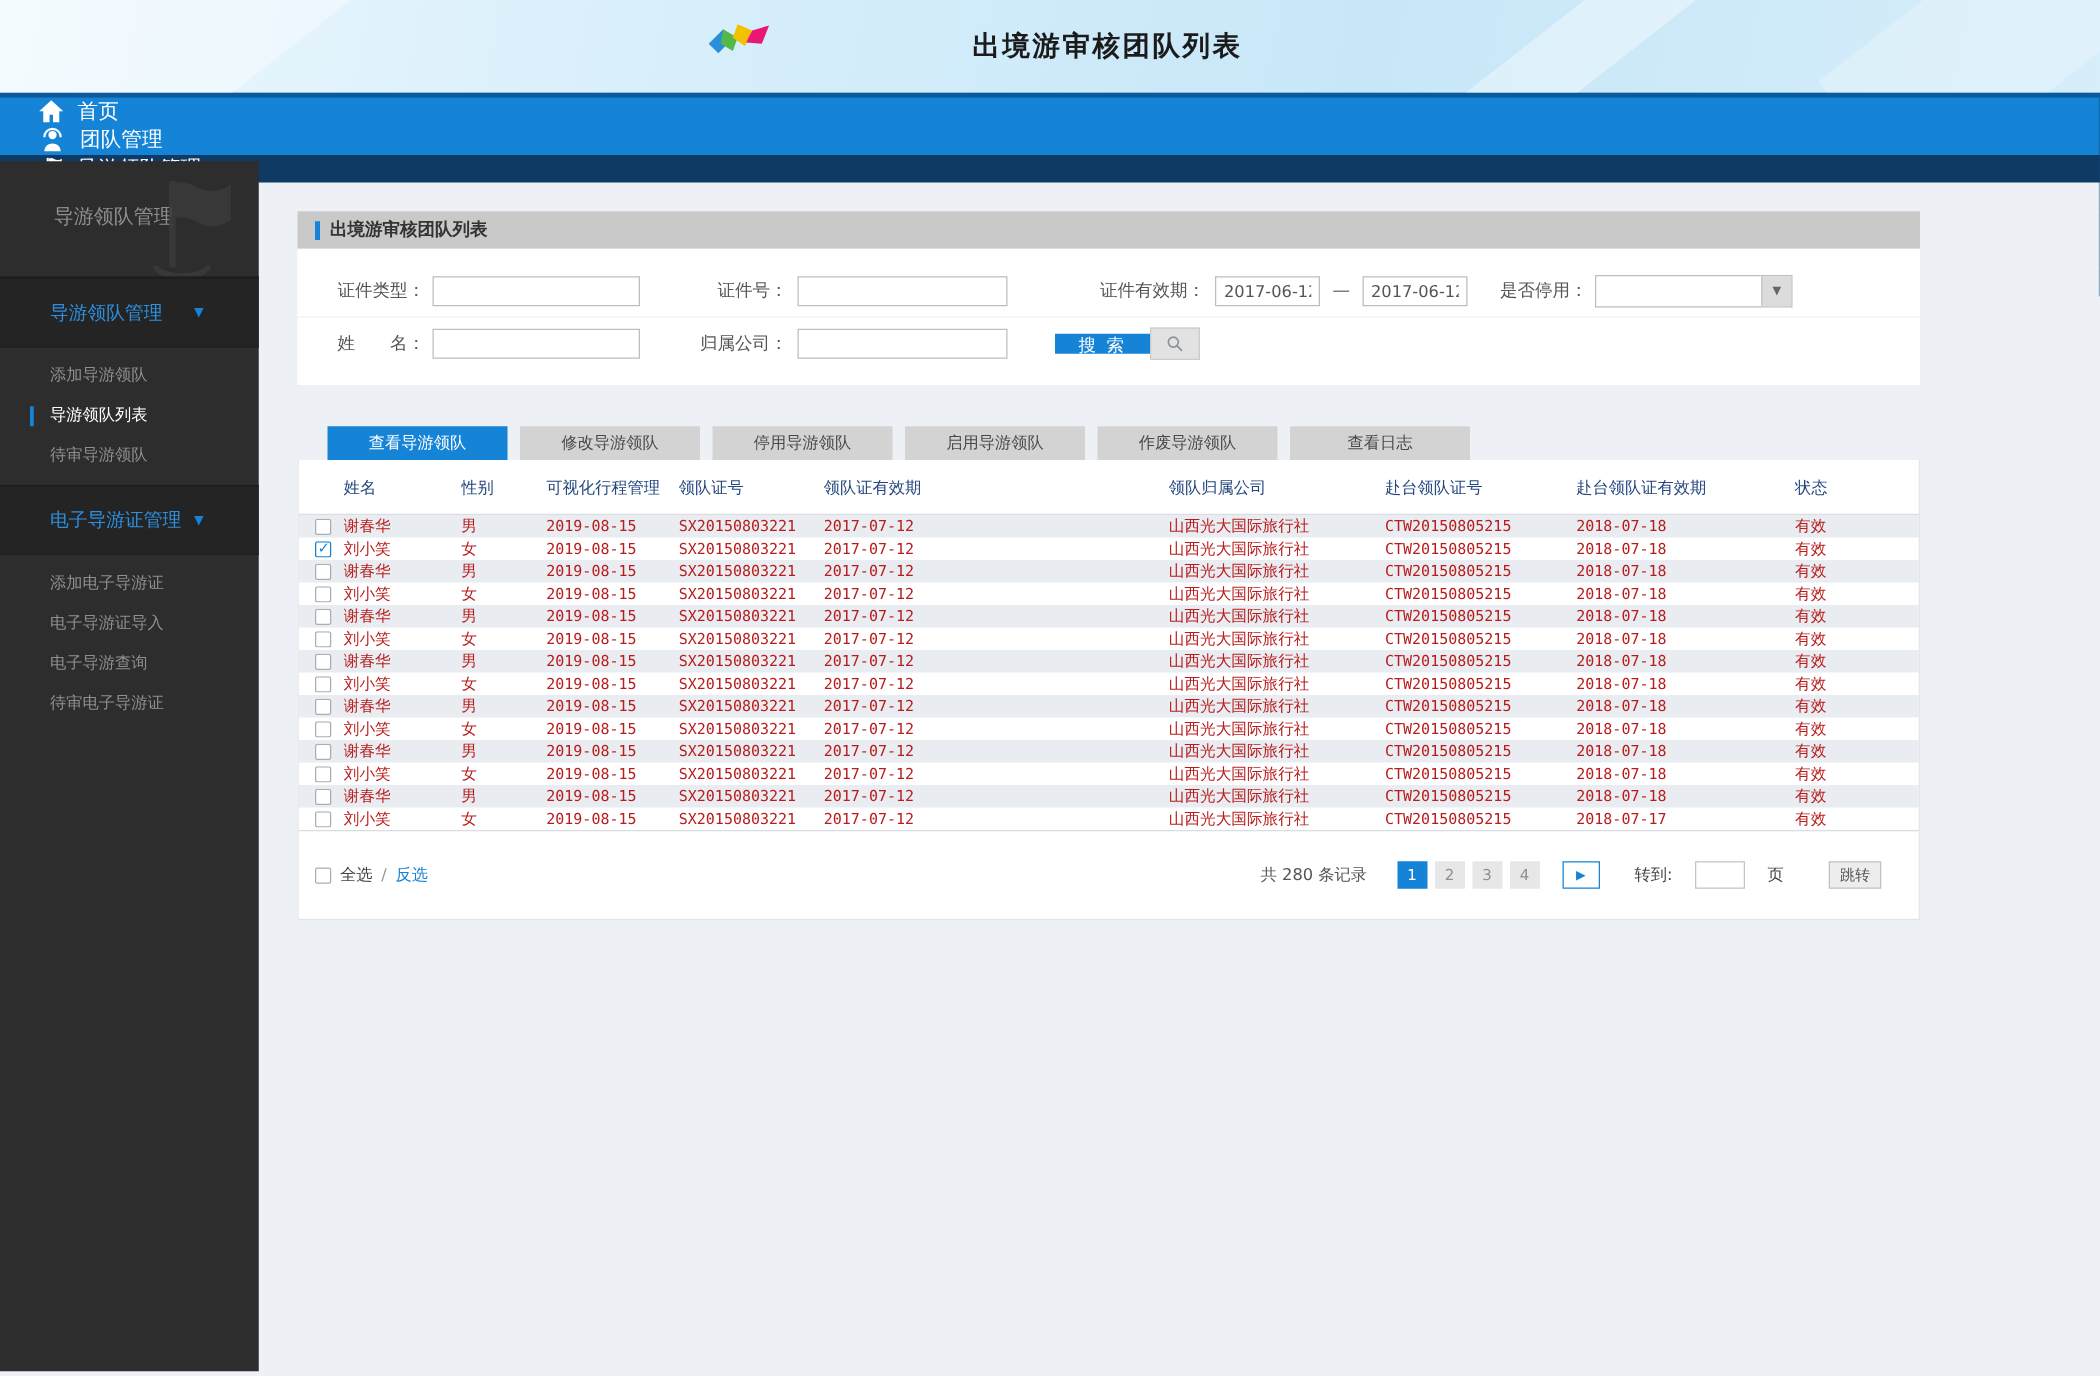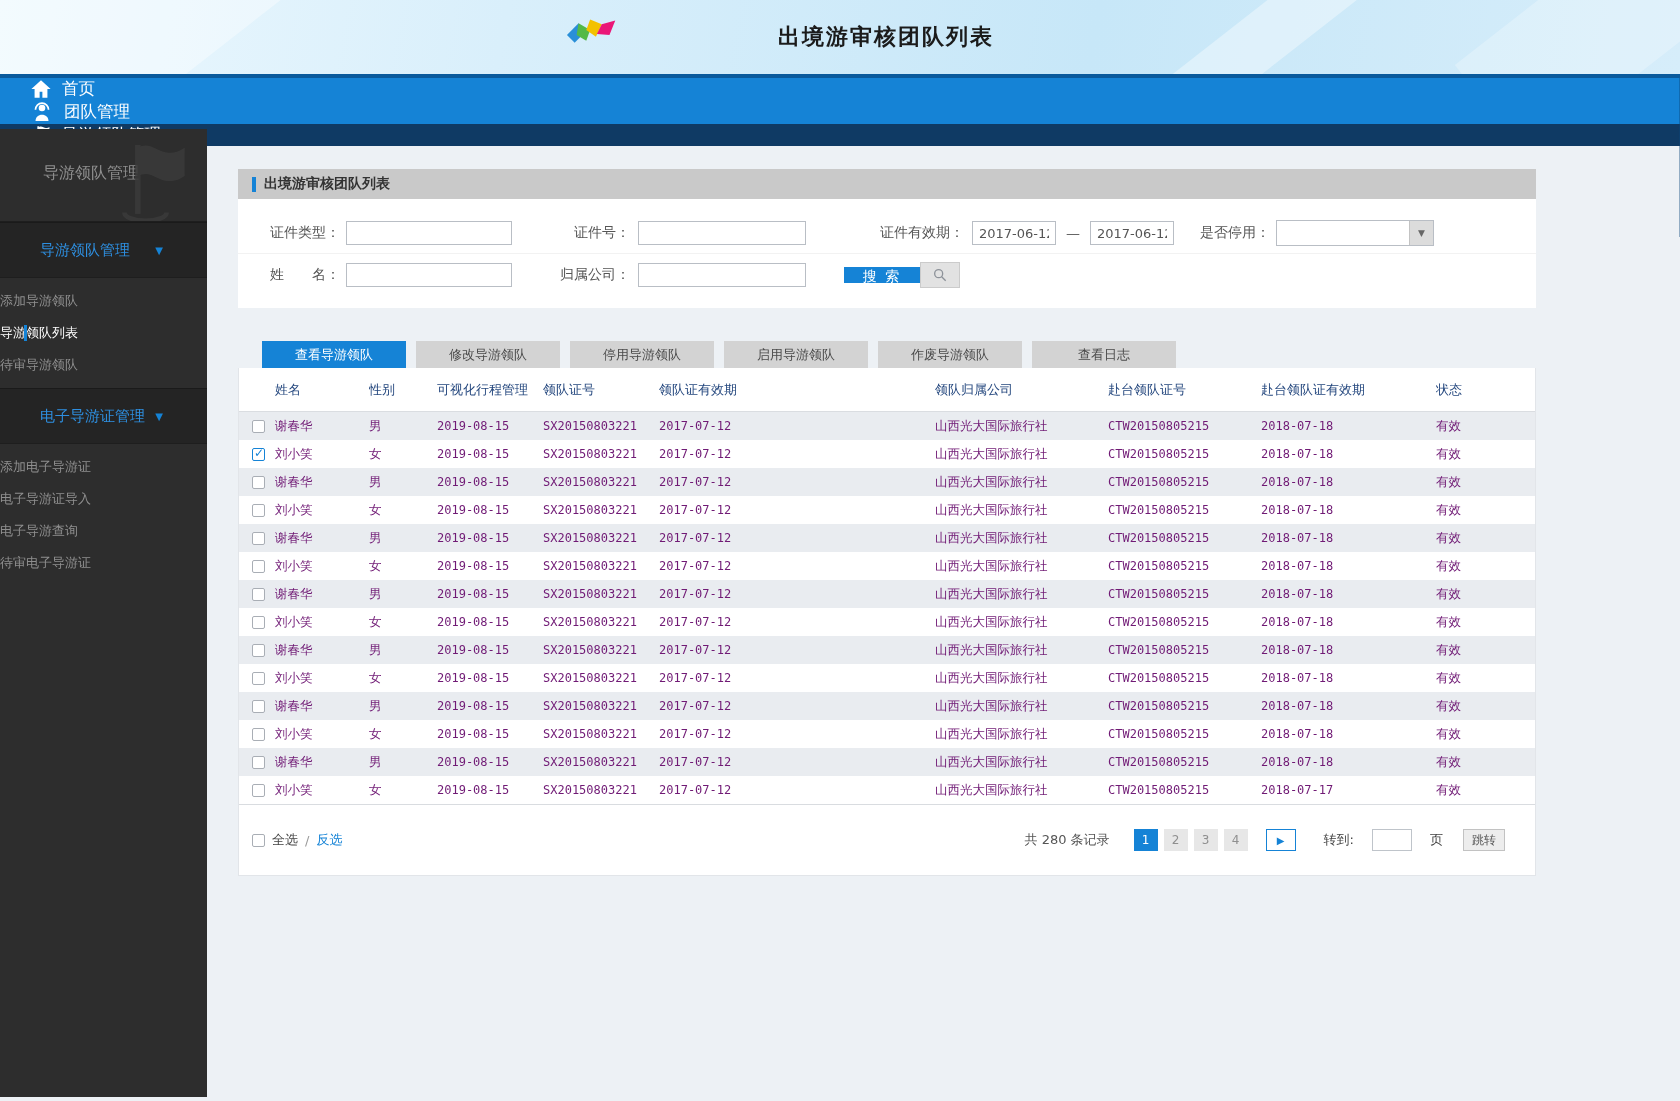--- a/index.html
+++ b/index.html
@@ -33,21 +33,21 @@
   .bodywrap { display:flex; height:968px; }
   .sidebar { width:207px; flex:none; background:#2d2d2d; }
   .sb-head { height:93px; position:relative; overflow:hidden; border-bottom:1px solid #1e1e1e; }
   .sb-title { position:absolute; left:43px; top:34px; color:#8f8f8f; font-size:16px; }
   .sb-flag { position:absolute; right:4px; top:6px; opacity:.85; }
   .sb-group-hd { height:56px; display:flex; align-items:center; padding-left:40px;
     background:#242424; border-bottom:1px solid #1e1e1e; border-top:1px solid #1a1a1a;
     color:#2e8fe0; font-size:15px; cursor:pointer; }
   .sb-caret { margin-left:auto; margin-right:44px; font-size:10px; color:#1583d6; }
   .sb-items { padding:7px 0; }
-  .sb-item { height:32px; line-height:32px; color:#8f8f8f;
+  .sb-item { height:32px; line-height:32px; padding-left:40px; color:#8f8f8f;
     font-size:13px; position:relative; cursor:pointer; }
   .sb-item.active { color:#fff; }
   .sb-item.active::before { content:""; position:absolute; left:24px; top:8px;
     width:3px; height:16px; background:#1583d6; }
   
   .main { flex:1; padding:40px 144px 0 31px; }
   .panel-hd { height:30px; background:#c9c9c9; display:flex; align-items:center;
     gap:8px; padding-left:14px; font-size:14px; font-weight:bold; color:#333; }
   .blue-bar { width:4px; height:15px; background:#1583d6; }
   .formbox { background:#fff; padding:14px 0 13px; }
@@ -72,21 +72,21 @@
     display:flex; align-items:center; justify-content:center; cursor:pointer; }
   
   .tabs { margin-top:33px; padding-left:24px; display:flex; gap:10px; }
   .tab { width:144px; height:27px; line-height:27px; text-align:center; font-size:13px;
     background:#d3d3d3; color:#4a4a4a; cursor:pointer; }
   .tab.active { background:#1583d6; color:#fff; }
   
   .tablebox { background:#fff; border:1px solid #e2e5e9; border-top:none; }
   .thead { height:44px; display:flex; align-items:center; color:#24477e; font-size:13px;
     border-bottom:1px solid #dadde1; }
-  .trow { height:28px; display:flex; align-items:center; font-size:12.5px; color:#701a75; }
+  .trow { height:18px; display:flex; align-items:center; font-size:12.5px; color:#b91c1c; }
   .trow.odd { background:#e9ecf0; }
   .cell { flex:none; overflow:hidden; white-space:nowrap; }
   .c0 { width:36px; padding-left:13px; display:flex; align-items:center; }
   .c1 { width:94px; } .c2 { width:68px; } .c3 { width:106px; } .c4 { width:116px; }
   .c5 { width:276px; } .c6 { width:173px; } .c7 { width:153px; } .c8 { width:175px; }
   .c9 { flex:1; }
   .num { font-family:"DejaVu Sans Mono","Liberation Mono",monospace; font-size:12px; }
   .cb { width:13px; height:13px; border:1px solid #a9aeb5; background:#fff; border-radius:2px;
     display:inline-block; position:relative; cursor:pointer; }
   .cb.checked { border-color:#1583d6; }
@@ -102,21 +102,21 @@
   .total { margin-right:6px; color:#555; }
   .pgbox { width:24px; height:22px; line-height:22px; text-align:center; background:#e7e7e7;
     color:#8f8f8f; font-size:12px; margin-left:6px; cursor:pointer; }
   .pgbox.active { background:#1583d6; color:#fff; }
   .pgnext { width:30px; height:22px; margin-left:6px; border:1px solid #1583d6; background:#fff;
     color:#1583d6; font-size:10px; display:flex; align-items:center; justify-content:center; cursor:pointer; }
   .goto-label { margin-left:16px; }
   .goto-input { width:40px; height:22px; border:1px solid #bfc4ca; margin-left:6px;
     font-size:12px; text-align:center; outline:none; }
   .page-unit { margin-left:6px; }
-  .jumpbtn { margin-left:8px; height:22px; padding:0 8px; background:#ededed;
+  .jumpbtn { margin-left:24px; height:22px; padding:0 8px; background:#ededed;
     border:1px solid #c2c2c2; font-size:12px; color:#555; cursor:pointer; font-family:inherit; }
 </style>
 </head>
 <body>
 
 <div class="page">
 
   <header class="tophdr">
     <div class="stripe s1"></div>
     <div class="stripe s2"></div>

